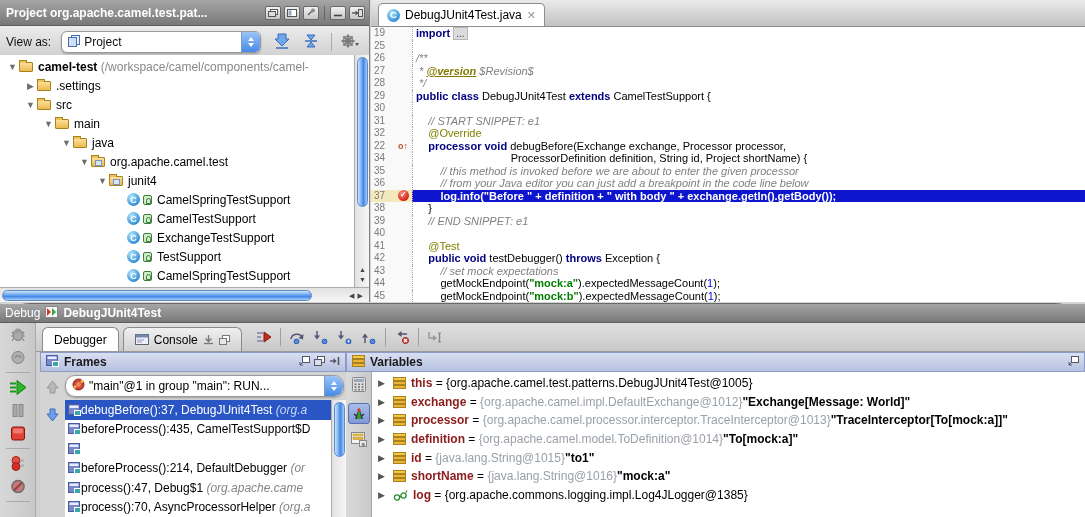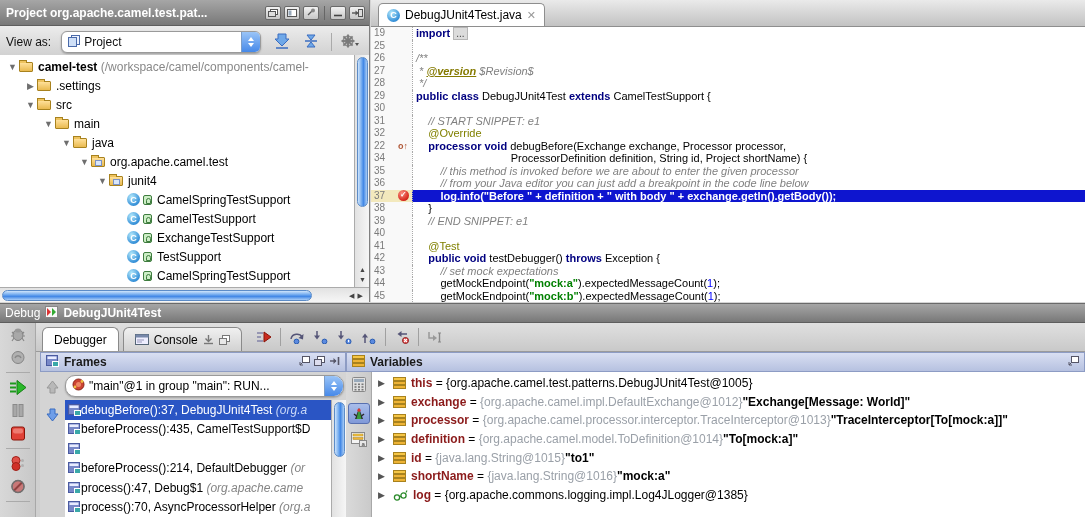--- a/index.html
+++ b/index.html
@@ -61,21 +61,21 @@
 .tk-dt { color:#857a00; font-style:italic; font-weight:bold; text-decoration:underline; }
 .tk-a { color:#808000; }
 .tk-s { color:#008000; font-weight:bold; }
 .tk-n { color:#0000ff; }
 .tk-p { color:#000; }
 .fold { background:#dcdcdc; border:1px solid #b6b6b6; color:#444; font-size:10px; padding:0 2px; }
 .bp { position:absolute; left:1px; top:0.5px; width:11px; height:11px; border-radius:50%; background:radial-gradient(circle at 35% 30%,#f98d7e,#d6271c 70%,#a81208); }
 .bp::after { content:"✓"; position:absolute; left:2px; top:-1px; color:#fff; font-size:8px; font-weight:bold; }
 .ovr { position:absolute; left:1px; top:1px; width:12px; height:10px; color:#b05838; font-size:9px; line-height:10px; font-weight:bold; }
 
-#debug { position:absolute; left:0; top:303px; width:1085px; height:214px; background:#cfcfcf; border-top:1px solid #6a6a6a; }
+#debug { position:absolute; left:0; top:303px; width:1085px; height:214px; background:#cfcfcf; border-top:1px solid #6a6a6a;border-radius:30px; }
 #dbg-title { position:absolute; left:0; top:0; width:100%; height:19px; background:linear-gradient(#a6a6a6,#787878); border-bottom:1px solid #5e5e5e; display:flex; align-items:center; gap:5px; padding-left:5px; color:#fff; font-size:12px; }
 #dbg-title .name { font-weight:bold; }
 #dbg-left { position:absolute; left:0; top:19px; width:36px; height:195px; background:linear-gradient(to right,#d8d8d8,#c8c8c8); border-right:1px solid #a8a8a8; display:flex; flex-direction:column; align-items:center; }
 #dbg-left .vsep { width:24px; height:1px; background:#aaa; margin:3px 0; }
 #dbg-left .vicon { margin:2px 0; height:19px; display:flex; align-items:center; }
 #dbg-main { position:absolute; left:36px; top:19px; width:1049px; height:227px; }
 #dbg-tabs { position:absolute; left:0; top:0; width:100%; height:29px; background:linear-gradient(#e0e0e0,#c9c9c9); border-bottom:1px solid #9a9a9a; display:flex; align-items:flex-end; padding-left:6px; }
 .mtab { height:24px; border:1px solid #8a8a8a; border-bottom:none; border-radius:6px 6px 0 0; display:flex; align-items:center; gap:5px; padding:0 11px; font-size:12px; margin-right:4px; }
 .mtab.active { background:#fff; }
 .mtab.inactive { background:linear-gradient(#f0f0f0,#d2d2d2); }

